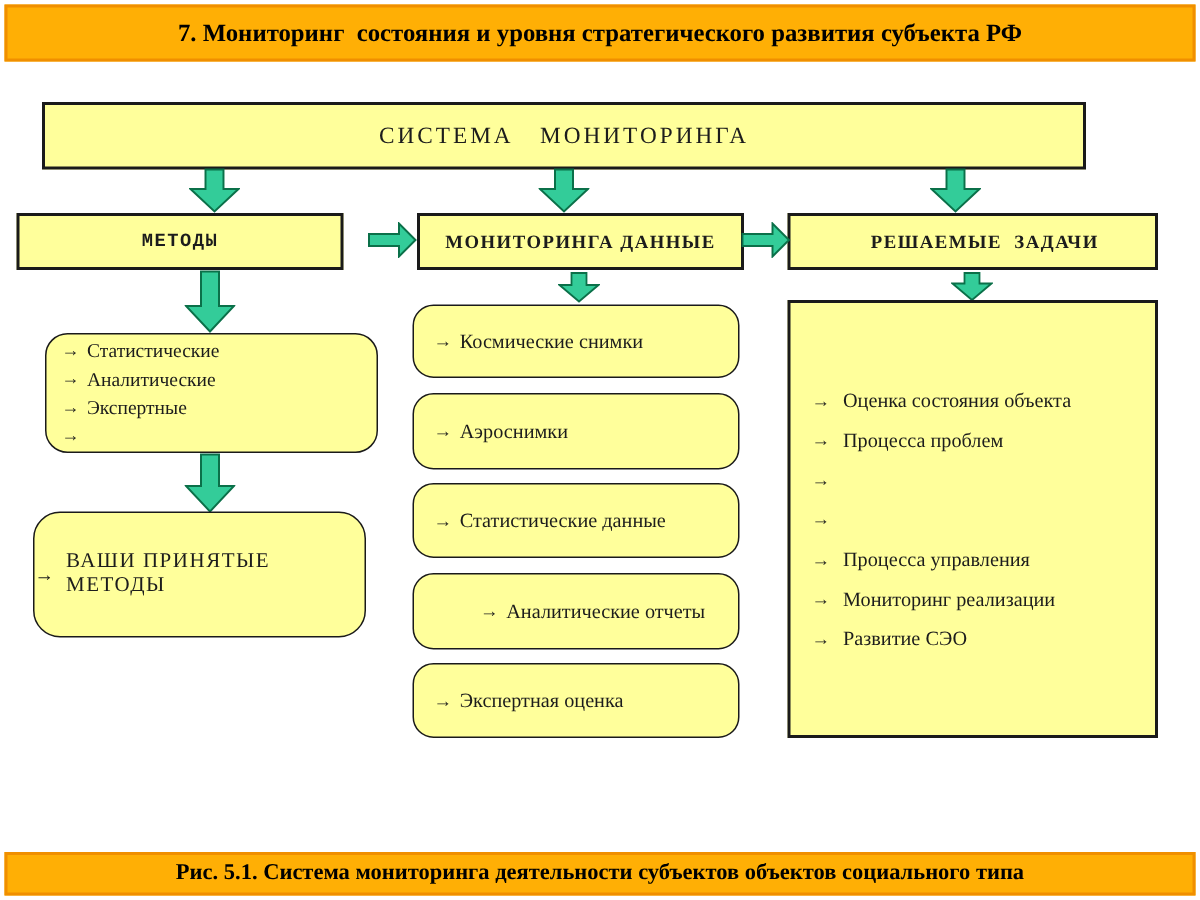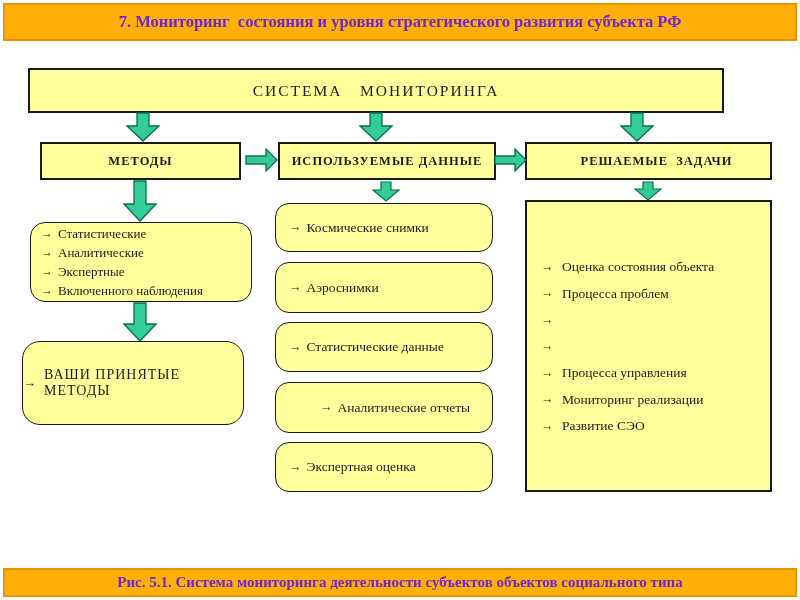--- a/index.html
+++ b/index.html
@@ -6,35 +6,35 @@
   #slide{
     position:relative;width:800px;height:600px;background:#ffffff;overflow:hidden;
     font-family:"Liberation Serif","DejaVu Serif",serif;color:#1c1c1c;
   }
   .banner{
     position:absolute;left:3px;right:3px;background:#FFAF05;border:2px solid #F08F00;
     display:flex;align-items:center;justify-content:center;box-sizing:border-box;
   }
   #title-banner{top:3px;height:38px;}
   #caption-banner{bottom:3px;height:29px;}
-  .banner .btxt{font-weight:bold;color:#6d28d9;white-space:pre;}
+  .banner .btxt{font-weight:bold;color:#000000;white-space:pre;}
   #title-banner .btxt{font-size:16.5px;}
   #caption-banner .btxt{font-size:15px;}
 
   .ybox{
     position:absolute;background:#FFFF9B;border:2px solid #1a1a1a;box-sizing:border-box;
     display:flex;align-items:center;justify-content:center;
   }
 
   #system-box{left:28px;top:68px;width:696px;height:45px;}
   #system-box .lbl{font-size:15.5px;letter-spacing:2px;white-space:pre;}
 
   .hdr{top:142px;height:38px;}
   .hdr .lbl{font-weight:bold;font-size:12.5px;letter-spacing:1px;white-space:pre;}
-  #methods-header{left:40px;width:201px;}
+  #methods-header{left:11px;width:218px;font-family:Liberation Mono, monospace;}
   #data-header{left:278px;width:218px;}
   #tasks-header{left:525px;width:247px;padding-left:16px;}
 
   .arrow{position:absolute;}
 
   #methods-list-box{left:30px;top:222px;width:222px;height:80px;border-radius:15px;border-width:1.5px;
     flex-direction:column;align-items:flex-start;justify-content:center;padding-left:10px;}
   .mrow{display:flex;align-items:center;font-size:13px;line-height:19px;}
   .mrow .bullet{width:17px;font-size:12px;}
 
@@ -77,21 +77,21 @@
     <polygon points="11,1 23,1 23,14 33,14 17,29 1,14 11,14" fill="#33CC99" stroke="#0B7049" stroke-width="1.3"></polygon>
   </svg>
   <svg class="arrow" style="left:620px;top:112px" width="34" height="30">
     <polygon points="11,1 23,1 23,14 33,14 17,29 1,14 11,14" fill="#33CC99" stroke="#0B7049" stroke-width="1.3"></polygon>
   </svg>
 
   <div id="methods-header" class="ybox hdr">
     <span class="lbl">МЕТОДЫ</span>
   </div>
   <div id="data-header" class="ybox hdr">
-    <span class="lbl">ИСПОЛЬЗУЕМЫЕ ДАННЫЕ</span>
+    <span class="lbl">МОНИТОРИНГА ДАННЫЕ</span>
   </div>
   <div id="tasks-header" class="ybox hdr">
     <span class="lbl">РЕШАЕМЫЕ  ЗАДАЧИ</span>
   </div>
 
   <svg class="arrow" style="left:245px;top:148px" width="34" height="24">
     <polygon points="1,8 21,8 21,1 32,12 21,23 21,16 1,16" fill="#33CC99" stroke="#0B7049" stroke-width="1.3"></polygon>
   </svg>
   <svg class="arrow" style="left:494px;top:148px" width="34" height="24">
     <polygon points="1,8 21,8 21,1 32,12 21,23 21,16 1,16" fill="#33CC99" stroke="#0B7049" stroke-width="1.3"></polygon>
@@ -109,21 +109,20 @@
     <div class="mrow">
       <span class="bullet">→</span>
       <span>Аналитические</span>
     </div>
     <div class="mrow">
       <span class="bullet">→</span>
       <span>Экспертные</span>
     </div>
     <div class="mrow">
       <span class="bullet">→</span>
-      <span>Включенного наблюдения</span>
     </div>
   </div>
 
   <svg class="arrow" style="left:123px;top:302px" width="34" height="40">
     <polygon points="11,1 23,1 23,22 33,22 17,39 1,22 11,22" fill="#33CC99" stroke="#0B7049" stroke-width="1.3"></polygon>
   </svg>
 
   <div id="accepted-methods-box" class="ybox">
     <div class="row">
       <span class="bullet">→</span>

